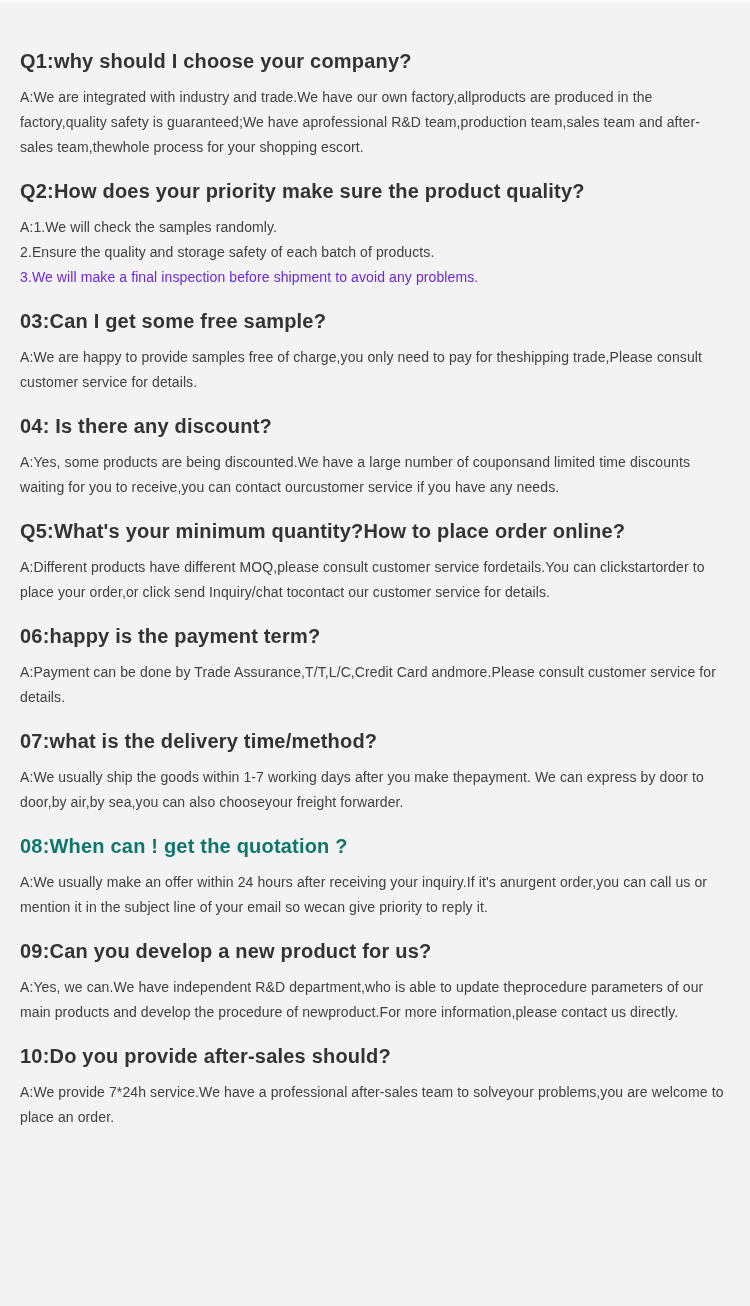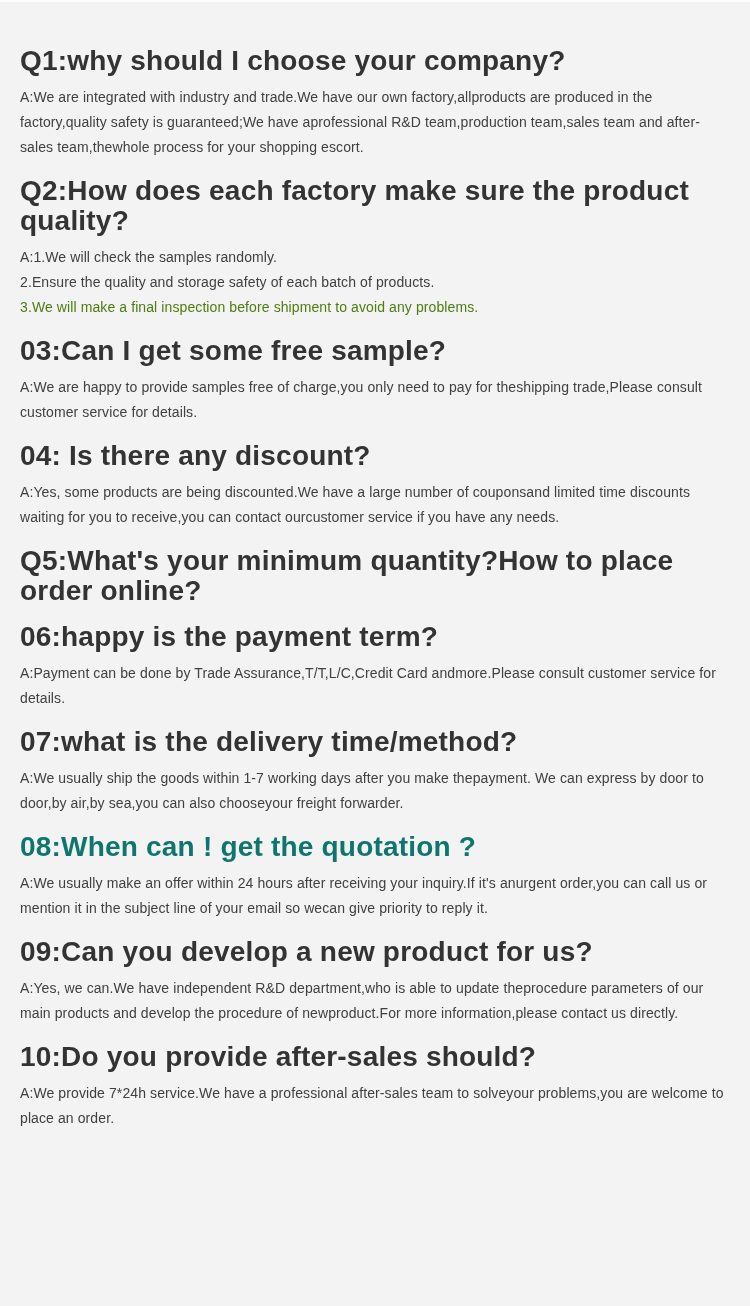--- a/index.html
+++ b/index.html
@@ -11,21 +11,21 @@
     box-sizing: border-box;
     border-top: 2px solid #fcfcfc;
   }
   .faq-page {
     box-sizing: border-box;
     width: 750px;
     padding: 44px 20px 10px 20px;
   }
   .faq-item { margin: 0 0 16px 0; }
   .faq-q {
-    font-size: 28px;
+    font-size: 20px;
     line-height: 30px;
     font-weight: bold;
     color: #333333;
     margin: 0 0 9px 0;
     letter-spacing: 0.2px;
   }
   .faq-a p {
     font-size: 14px;
     line-height: 25px;
     color: #404040;
@@ -39,44 +39,47 @@
 <main class="faq-page">
   <div id="faq-list">
     <section class="faq-item">
       <h2 class="faq-q" style="color: rgb(51, 51, 51);">Q1:why should I choose your company?</h2>
       <div class="faq-a">
           <p style="color: rgb(64, 64, 64);">A:We are integrated with industry and trade.We have our own factory,allproducts are produced in the factory,quality safety is guaranteed;We have aprofessional R&amp;D team,production team,sales team and after-sales team,thewhole process for your shopping escort.</p>
         </div>
     </section>
 
     <section class="faq-item">
-      <h2 class="faq-q" style="color: rgb(51, 51, 51);">Q2:How does each factory make sure the product quality?</h2>
+      <h2 class="faq-q" style="color: rgb(51, 51, 51);">Q2:How does your priority make sure the product quality?</h2>
       <div class="faq-a">
           <p style="color: rgb(64, 64, 64);">A:1.We will check the samples randomly.</p>
           <p style="color: rgb(64, 64, 64);">2.Ensure the quality and storage safety of each batch of products.</p>
-          <p style="color: #4d7c0f;">3.We will make a final inspection before shipment to avoid any problems.</p>
+          <p style="color: #6d28d9;">3.We will make a final inspection before shipment to avoid any problems.</p>
         </div>
     </section>
 
     <section class="faq-item">
       <h2 class="faq-q" style="color: rgb(51, 51, 51);">03:Can I get some free sample?</h2>
       <div class="faq-a">
           <p style="color: rgb(64, 64, 64);">A:We are happy to provide samples free of charge,you only need to pay for theshipping trade,Please consult customer service for details.</p>
         </div>
     </section>
 
     <section class="faq-item">
       <h2 class="faq-q" style="color: rgb(51, 51, 51);">04: Is there any discount?</h2>
       <div class="faq-a">
           <p style="color: rgb(64, 64, 64);">A:Yes, some products are being discounted.We have a large number of couponsand limited time discounts waiting for you to receive,you can contact ourcustomer service if you have any needs.</p>
         </div>
     </section>
 
     <section class="faq-item">
       <h2 class="faq-q" style="color: rgb(51, 51, 51);">Q5:What's your minimum quantity?How to place order online?</h2>
+      <div class="faq-a">
+          <p style="color: rgb(64, 64, 64);">A:Different products have different MOQ,please consult customer service fordetails.You can clickstartorder to place your order,or click send Inquiry/chat tocontact our customer service for details.</p>
+        </div>
     </section>
 
     <section class="faq-item">
       <h2 class="faq-q" style="color: rgb(51, 51, 51);">06:happy is the payment term?</h2>
       <div class="faq-a">
           <p style="color: rgb(64, 64, 64);">A:Payment can be done by Trade Assurance,T/T,L/C,Credit Card andmore.Please consult customer service for details.</p>
         </div>
     </section>
 
     <section class="faq-item">

